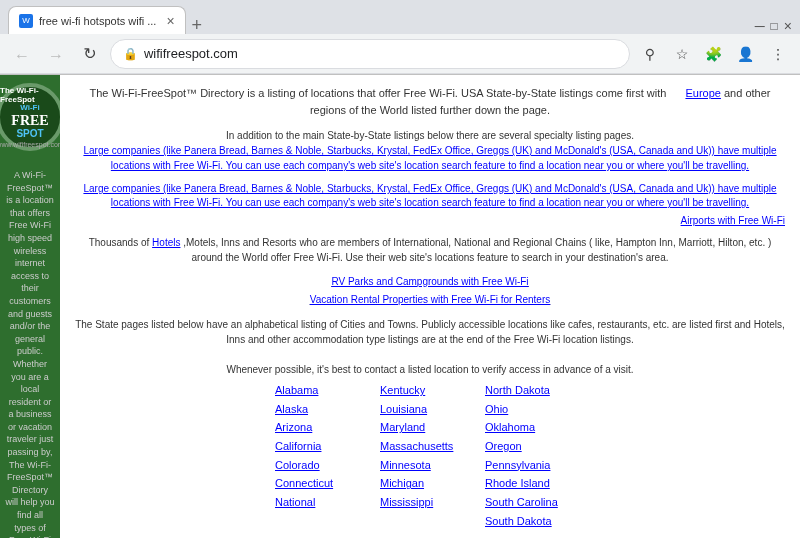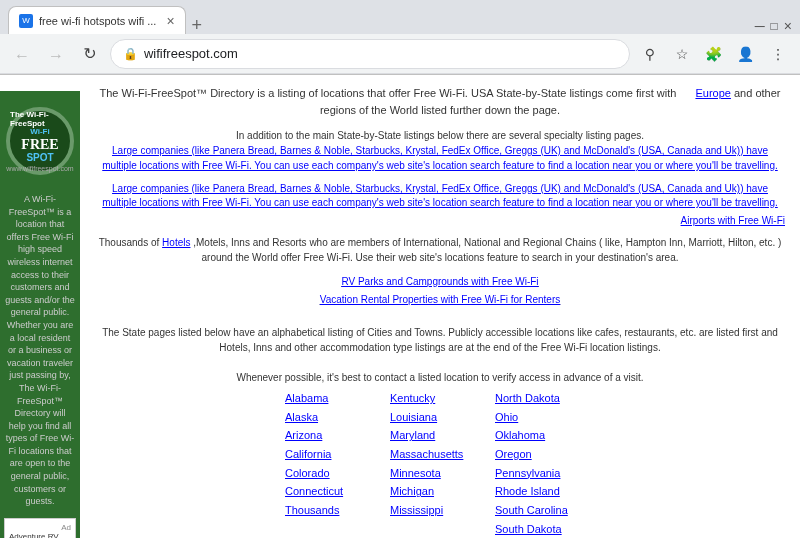--- a/index.html
+++ b/index.html
@@ -81,28 +81,27 @@
     }
 
     
     .page-content {
       display: flex;
       height: calc(538px - 74px);
       overflow: hidden;
     }
 
     .sidebar {
-      width: 80px;
+      width: 60px;
       background: #2e6e2e;
       flex-shrink: 0;
       display: flex;
       flex-direction: column;
       align-items: center;
-      padding: 16px 5px;
-      margin-top: 16px;
+      padding: 8px 5px;
     }
 
     .logo-circle {
       width: 68px; height: 68px;
       border-radius: 50%;
       background: #1a4a1a;
       border: 4px solid #6a9a6a;
       display: flex; flex-direction: column; align-items: center; justify-content: center;
       margin-bottom: 10px;
     }
@@ -151,21 +150,21 @@
     .chains-box {
       text-align: center;
       font-size: 10px;
       color: #333;
       margin-bottom: 8px;
       line-height: 1.5;
     }
 
     .specialty-links {
       text-align: center;
-      margin-bottom: 16px;
+      margin-bottom: 8px;
       text-decoration: underline;
     }
     .specialty-links a {
       display: block;
       color: #00f;
       text-decoration: underline;
       font-size: 10px;
       line-height: 1.8;
       cursor: pointer;
     }
@@ -288,21 +287,21 @@
     </div>
 
     <div class="state-columns">
       <div class="state-col" id="col1">
           <a href="#">Alabama</a>
           <a href="#">Alaska</a>
           <a href="#">Arizona</a>
           <a href="#">California</a>
           <a href="#">Colorado</a>
           <a href="#">Connecticut</a>
-          <a href="#">Thousands</a>
+          <a href="#">National</a>
         </div>
       <div class="state-col" id="col2">
           <a href="#">Kentucky</a>
           <a href="#">Louisiana</a>
           <a href="#">Maryland</a>
           <a href="#">Massachusetts</a>
           <a href="#">Minnesota</a>
           <a href="#">Michigan</a>
           <a href="#">Mississippi</a>
         </div>

